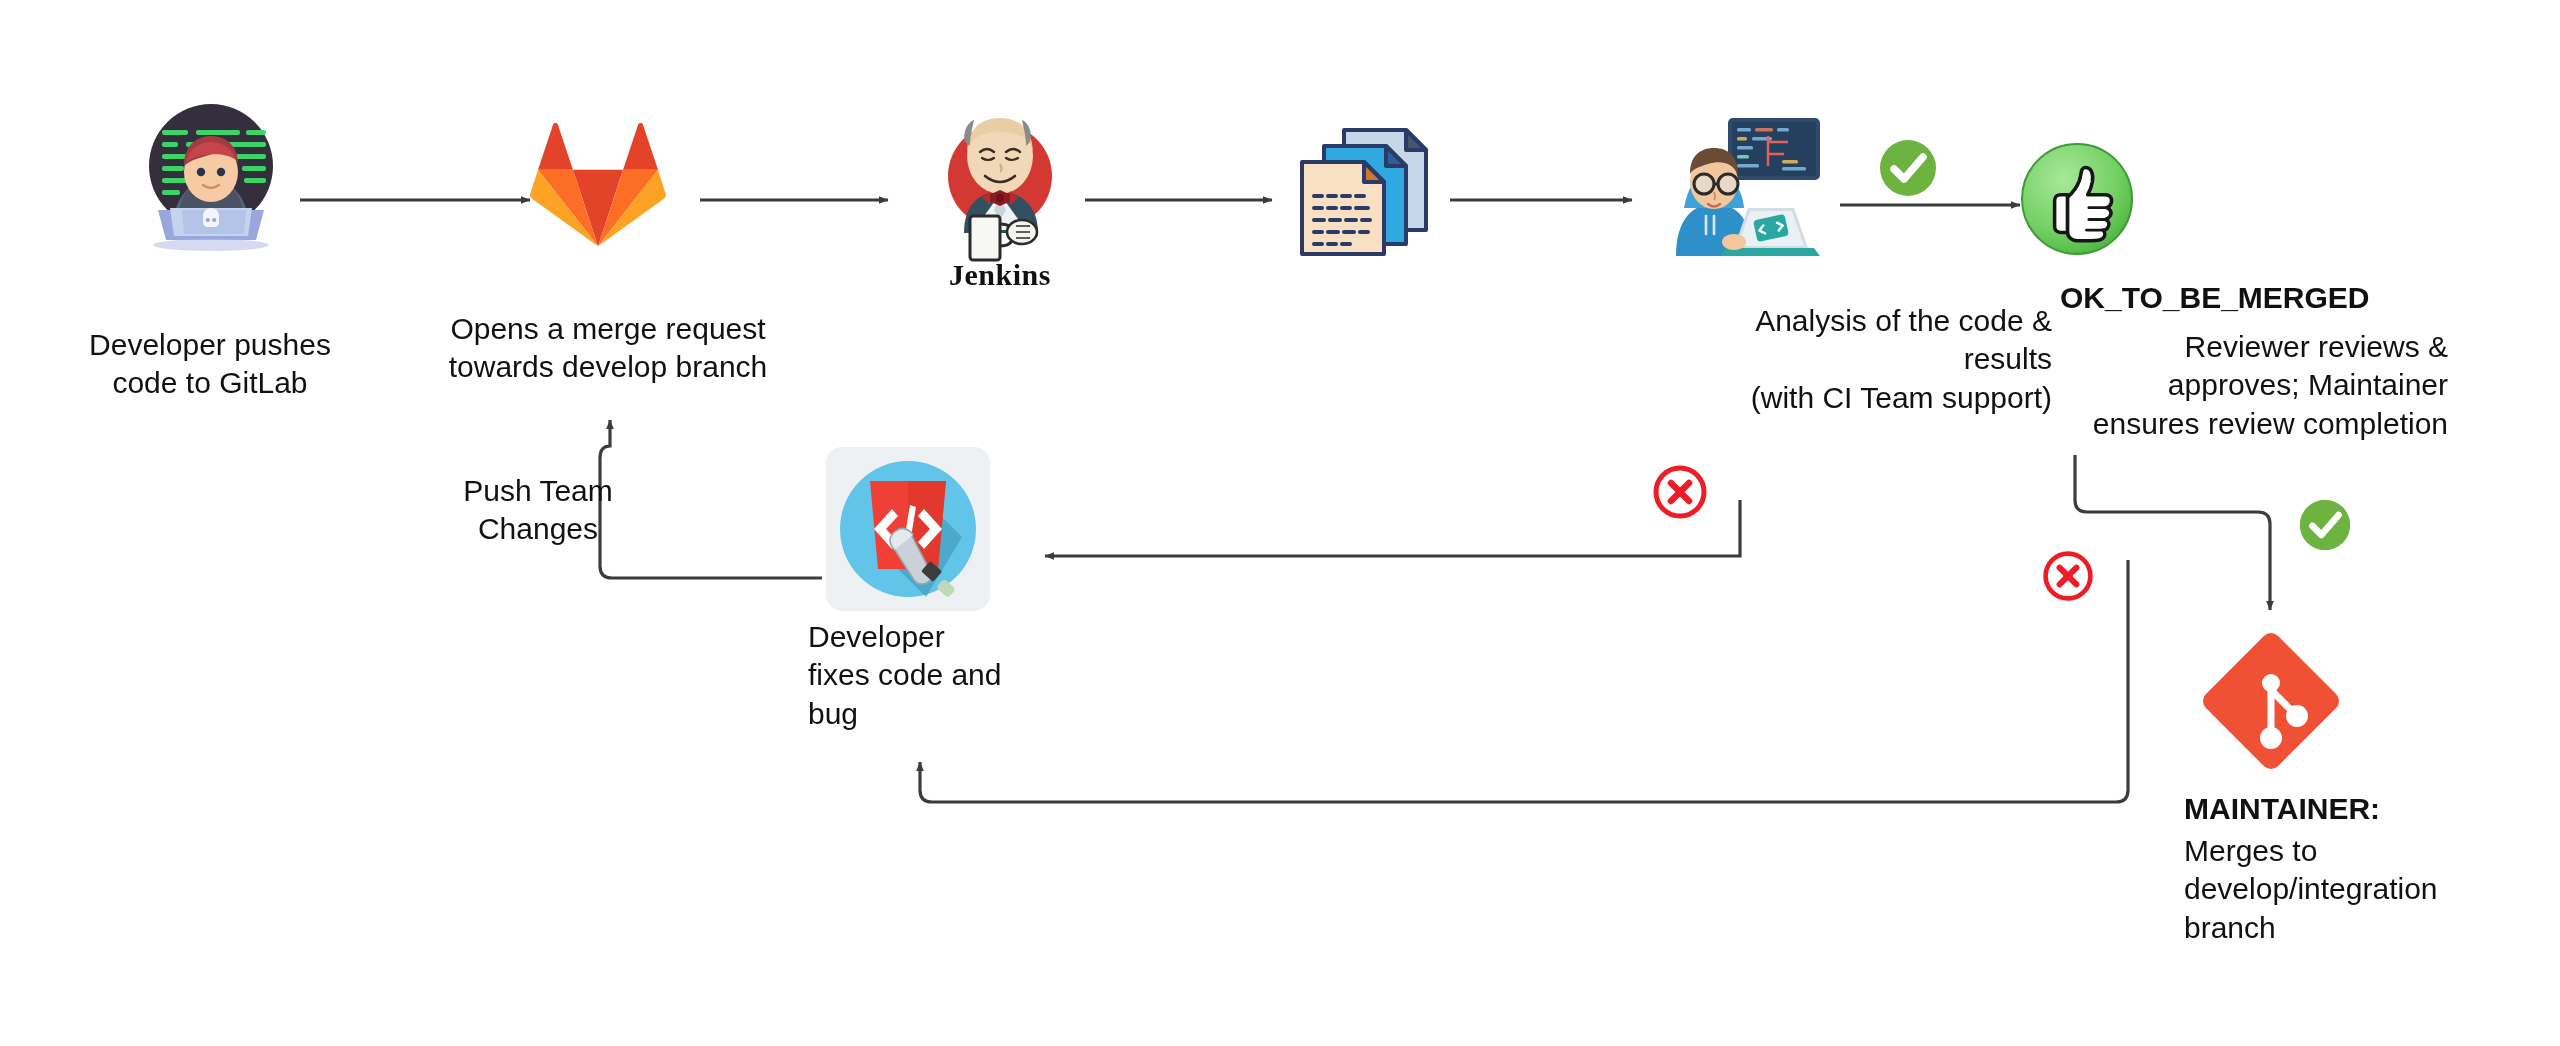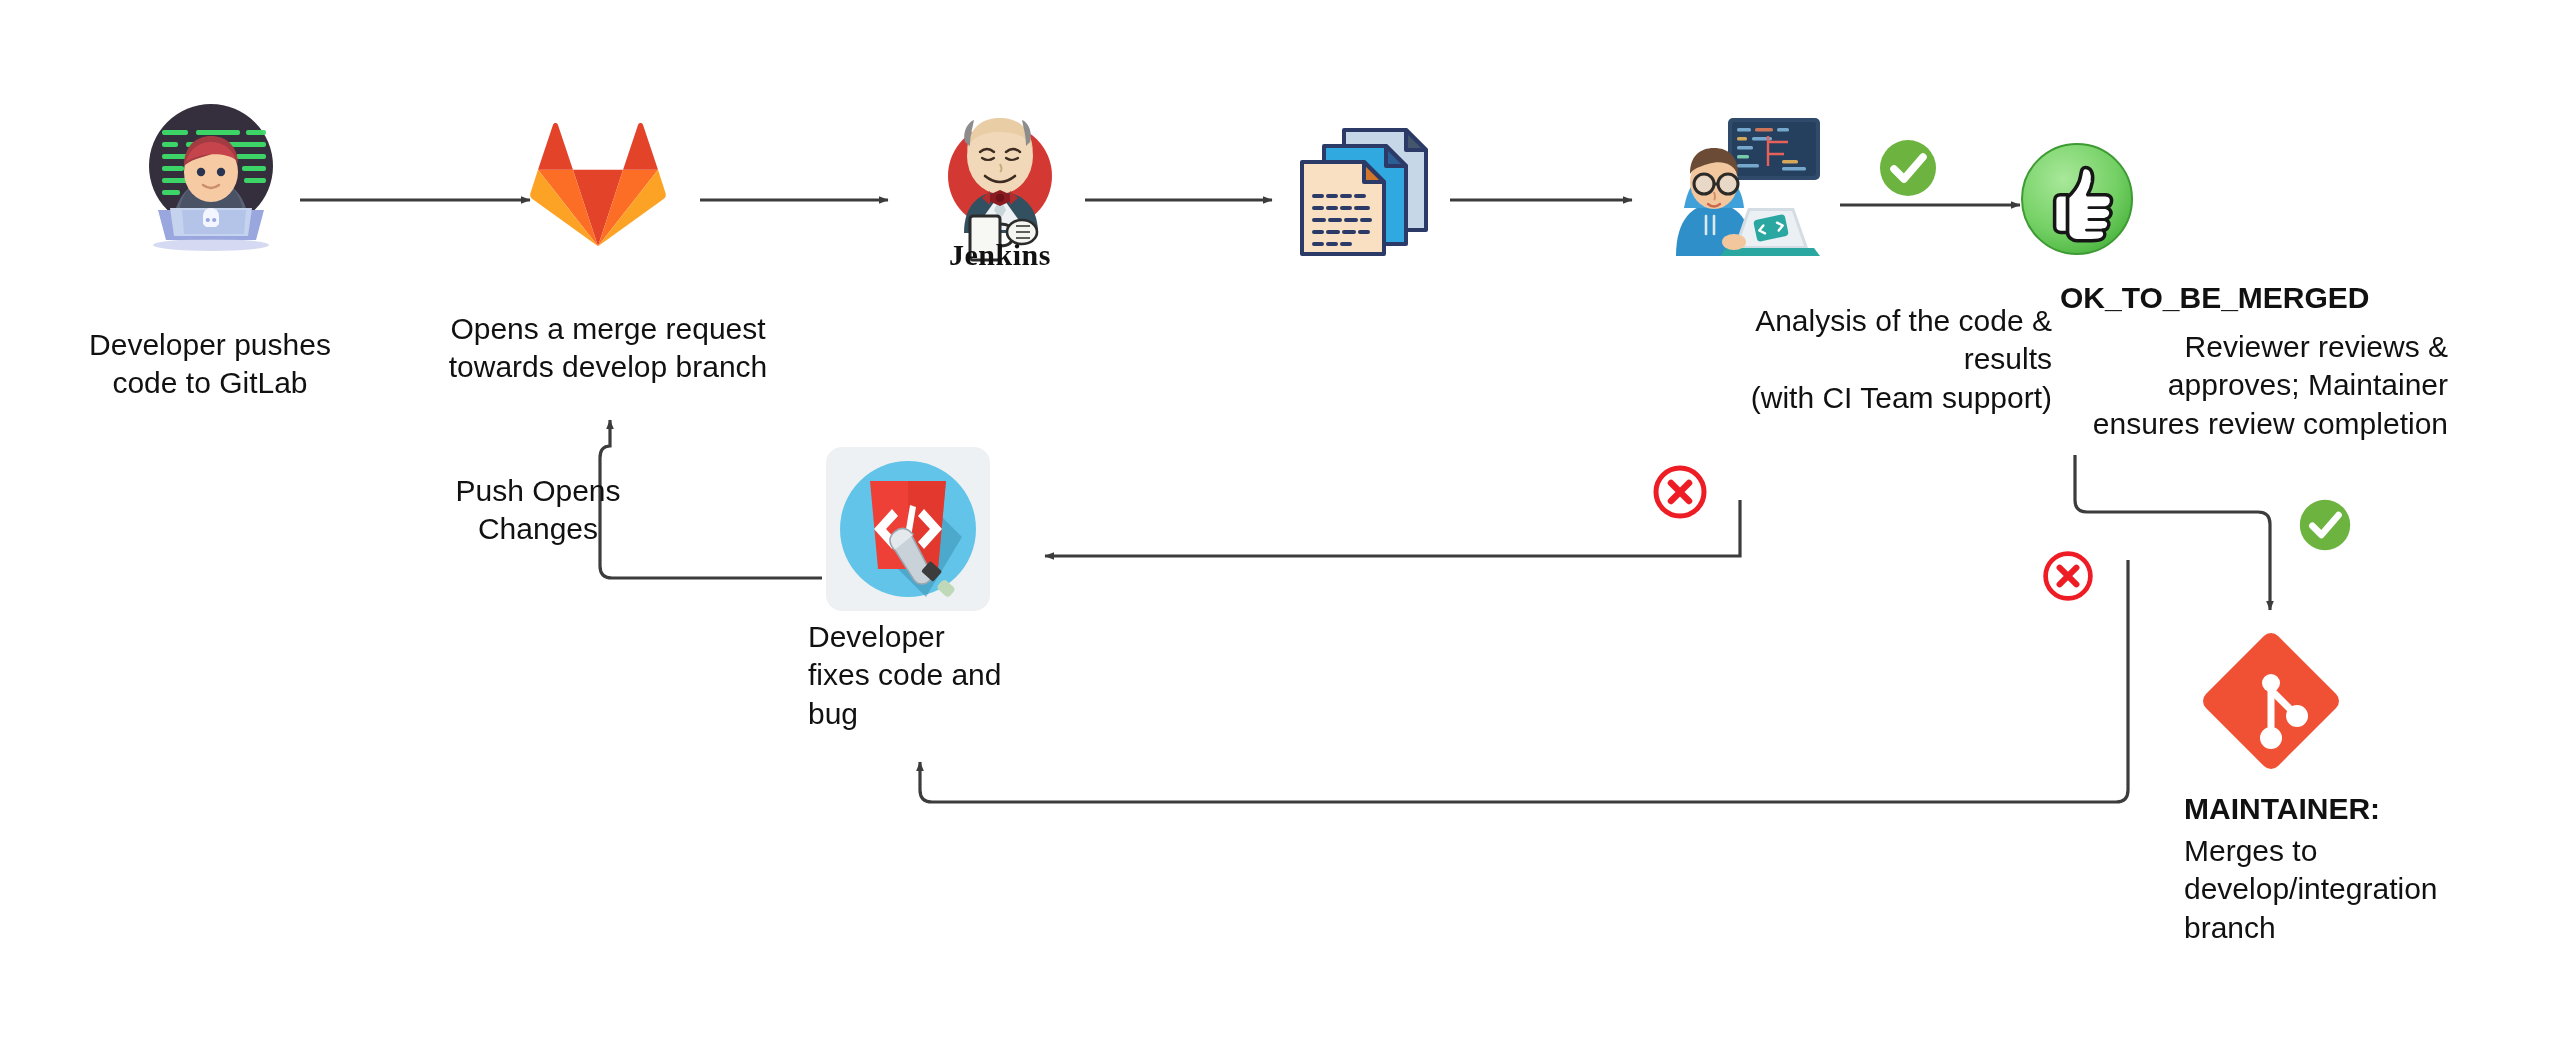--- a/index.html
+++ b/index.html
@@ -165,21 +165,21 @@
       <g>
         <rect x="58" y="118" width="30" height="44" rx="3" fill="#F7F7F4" stroke="#2B2B2B" stroke-width="3"></rect>
         <path d="M88,126 q13,0 13,11 q0,11 -13,11" fill="none" stroke="#2B2B2B" stroke-width="3"></path>
       </g>
       <g>
         <ellipse cx="110" cy="134" rx="15" ry="12" fill="#F4F4F1" stroke="#2B2B2B" stroke-width="2.6"></ellipse>
         <path d="M104,128 L118,128 M104,134 L118,134 M104,140 L118,140" stroke="#2B2B2B" stroke-width="1.6"></path>
       </g>
     </svg>
   </div>
-  <div class="label center" style="left:912px; top:236px; width:176px; font-family:'Liberation Serif', serif; font-weight:bold; font-size:30px; letter-spacing:0.5px;">Jenkins</div>
+  <div class="label center" style="left:912px; top:256px; width:176px; font-family:'Liberation Serif', serif; font-weight:bold; font-size:30px; letter-spacing:0.5px;">Jenkins</div>
 
   <div class="icon-box" style="left:1288px; top:118px; width:150px; height:142px;">
     <svg viewBox="0 0 150 142" width="150" height="142">
       <g stroke="#2B3A67" stroke-width="4" stroke-linejoin="round">
         <path d="M56,12 L118,12 L138,32 L138,112 L56,112 Z" fill="#C6D8E8"></path>
         <path d="M118,12 L118,32 L138,32 Z" fill="#44566C"></path>
         <path d="M36,28 L98,28 L118,48 L118,126 L36,126 Z" fill="#30A9E0"></path>
         <path d="M98,28 L98,48 L118,48 Z" fill="#2B5F96"></path>
         <path d="M14,44 L76,44 L96,64 L96,136 L14,136 Z" fill="#FAE0C3"></path>
         <path d="M76,44 L76,64 L96,64 Z" fill="#D2762C"></path>
@@ -331,16 +331,16 @@
         <path d="M-34,-10 q-14,-2 -16,10 q-2,12 12,14" fill="#E3E9ED" stroke="#9AA6AE" stroke-width="1.6"></path>
         <rect x="-4" y="-2" width="16" height="14" rx="2" fill="#3C3C3C"></rect>
         <rect x="18" y="2" width="16" height="12" rx="4" fill="#BFD9B8"></rect>
       </g>
     </svg>
   </div>
   <div class="label left" style="left:808px; top:618px; width:280px;">Developer
 fixes code and
 bug</div>
 
-  <div class="label center" style="left:398px; top:472px; width:280px;">Push Opens
+  <div class="label center" style="left:398px; top:472px; width:280px;">Push Team
 Changes</div>
 
 </div>
 
 </body></html>

